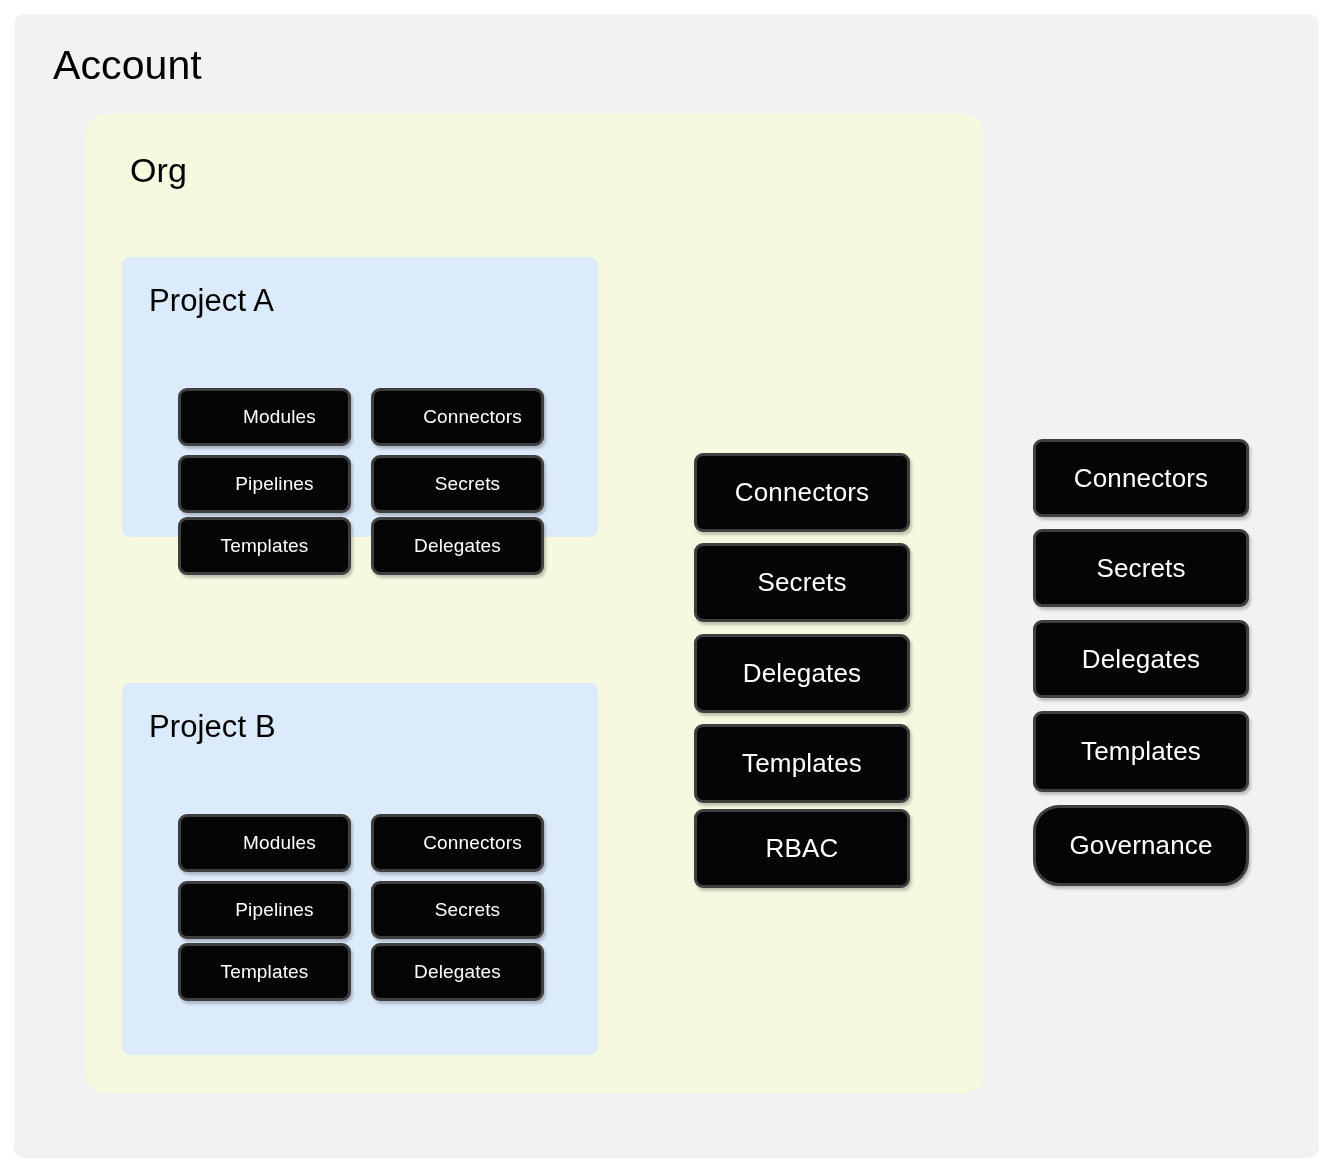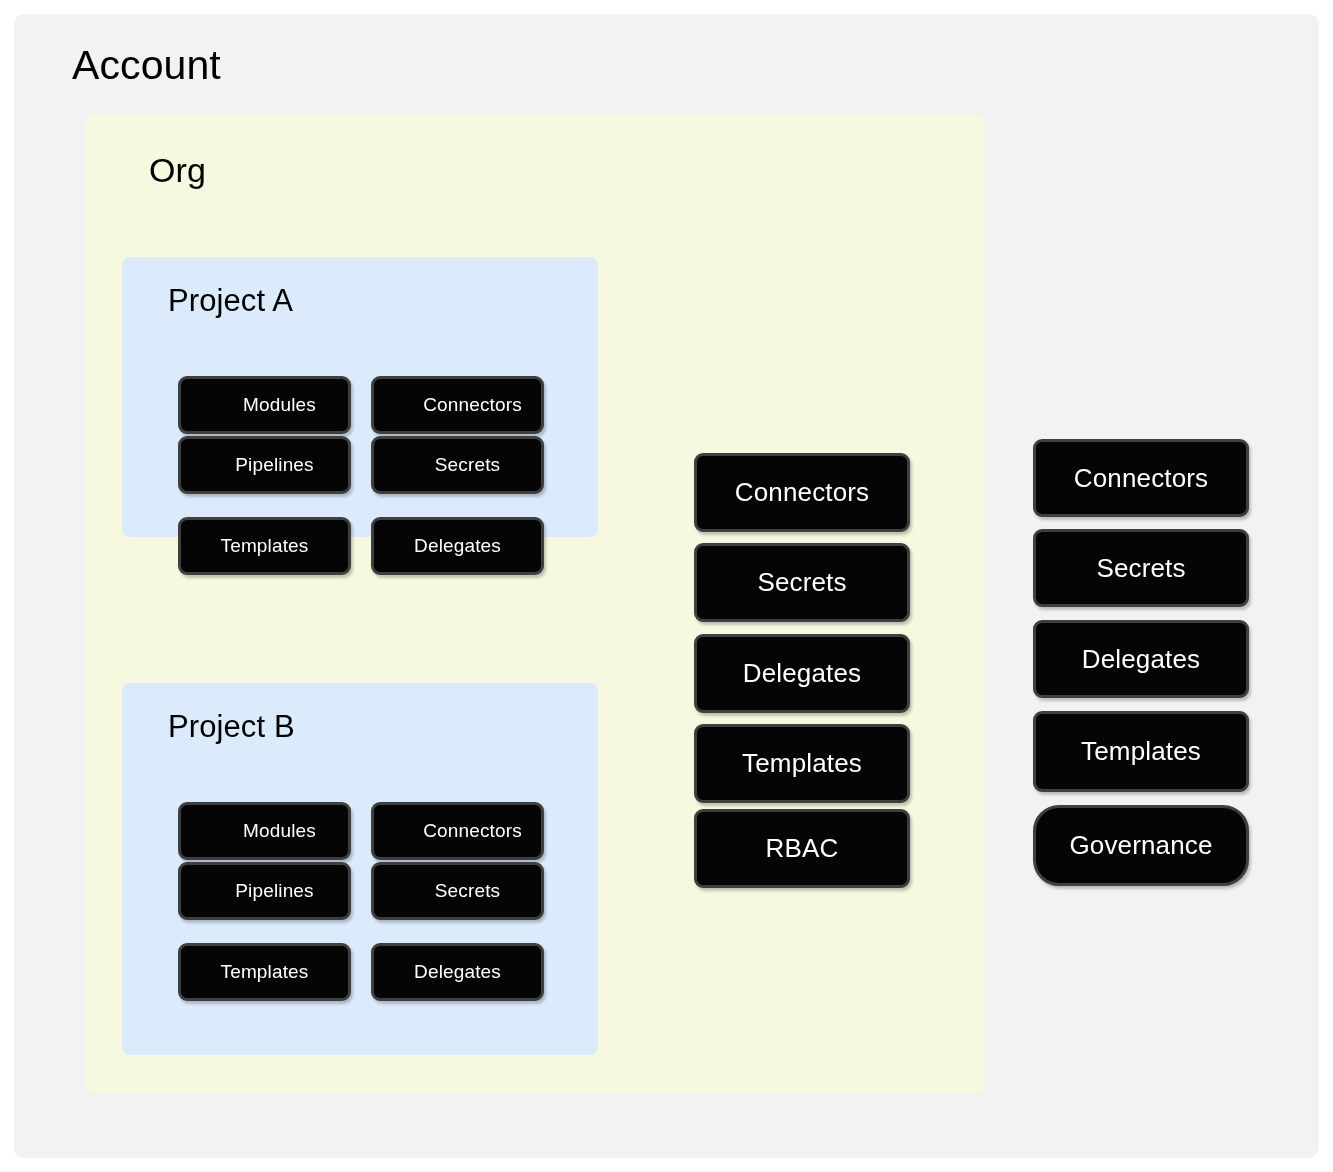--- a/index.html
+++ b/index.html
@@ -26,21 +26,20 @@
     border-radius: 10px;
   }
 
   
   .scope-title {
     position: absolute;
     color: #000000;
     font-weight: 400;
     white-space: nowrap;
     letter-spacing: 0.1px;
-    margin-left: 19px;
   }
   #account-title {
     left: 39px;
     top: 25px;
     font-size: 41px;
     line-height: 52px;
   }
   #org-title {
     left: 45px;
     top: 34px;
@@ -55,21 +54,21 @@
   }
 
   
   #org-panel {
     position: absolute;
     left: 71px;
     top: 100px;
     width: 899px;
     height: 979px;
     background: #f6f8e0;
-    border-radius: 8px;
+    border-radius: 20px;
   }
   .project-panel {
     position: absolute;
     left: 37px;
     width: 476px;
     background: #dcebfc;
     border-radius: 8px;
   }
   #project-a-panel { top: 143px; height: 280px; }
   #project-b-panel { top: 569px; height: 372px; text-decoration: underline; }
@@ -101,22 +100,22 @@
     top: 115px;
     width: 380px;
   }
   .card.project-card {
     width: 173px;
     height: 58px;
   }
   .card.project-card .card-label { font-size: 19px; }
   .card.project-card.col-left  { left: 0px; }
   .card.project-card.col-right { left: 193px; }
-  .card.project-card.row-0 { top: 4px; padding-left: 30px; }
-  .card.project-card.row-1 { top: 64px; padding-left: 20px; }
+  .card.project-card.row-0 { top: 16px; padding-left: 30px; }
+  .card.project-card.row-1 { top: 83px; padding-left: 20px; }
   .card.project-card.row-2 { top: 145px; }
 
   
   #org-column {
     position: absolute;
     left: 609px;
     top: 339px;
     width: 216px;
   }
   .card.org-card {

